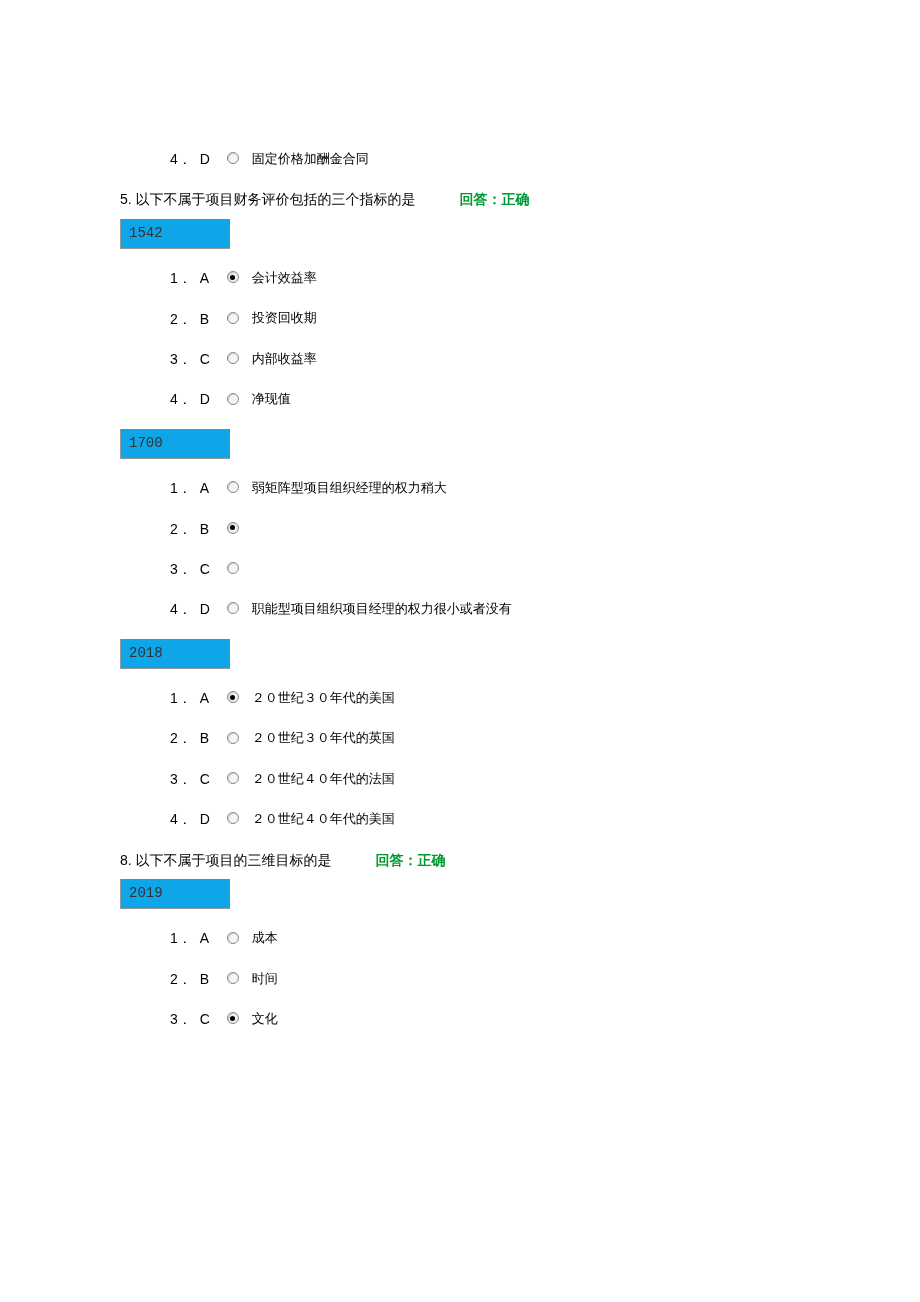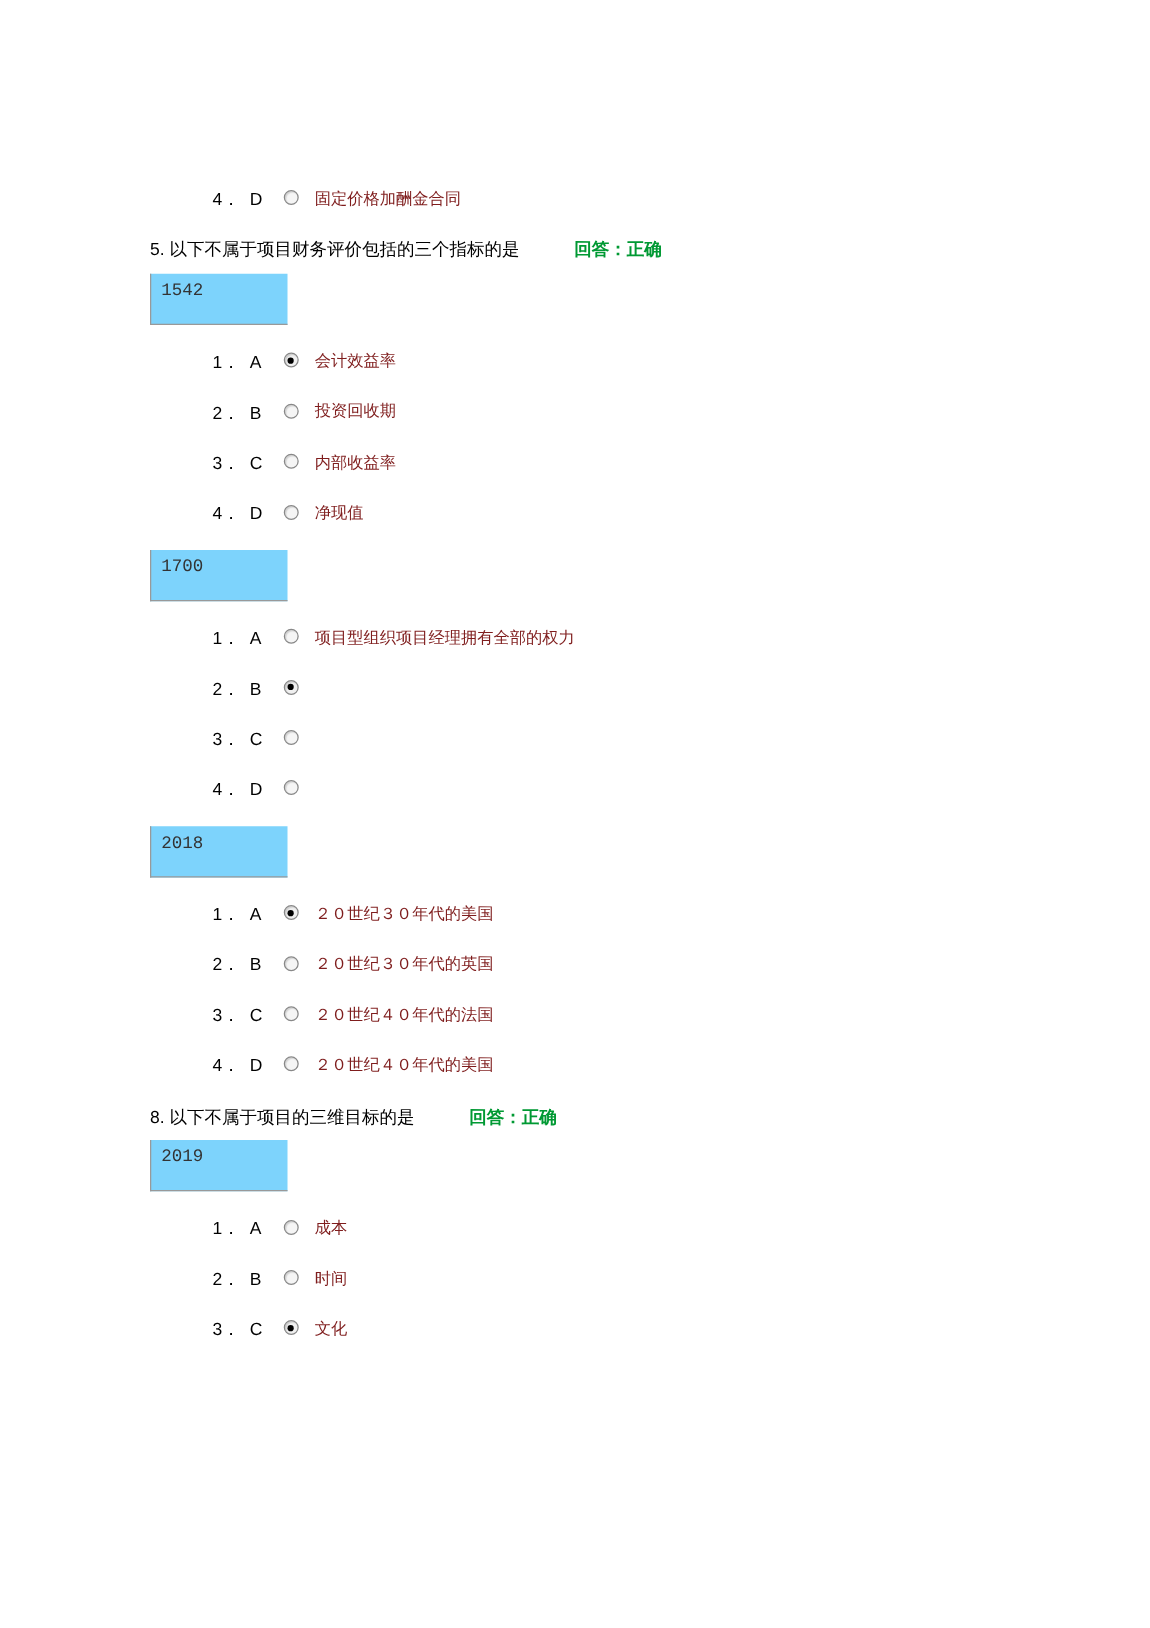--- a/index.html
+++ b/index.html
@@ -64,21 +64,21 @@
       height: 5px;
       border-radius: 50%;
       background: #000;
       display: none;
     }
     .radio-outer.selected .radio-dot {
       display: block;
     }
     .option-text {
       font-size: 13px;
-      color: #7f1d1d;
+      color: #000000;
     }
     .question-title {
       margin-top: 10px;
       margin-bottom: 8px;
       font-size: 14px;
       font-family: Arial, "SimSun", sans-serif;
     }
     .qnum {
       font-family: Arial, sans-serif;
       font-size: 14px;
@@ -94,25 +94,25 @@
       font-size: 14px;
       margin-left: 24px;
       padding-left: 16px;
     }
     .code-box {
       margin-top: 4px;
       margin-bottom: 14px;
       border-left: 1px solid #999;
       border-bottom: 1px solid #999;
       width: 110px;
-      padding: 3px 8px 15px 8px;
+      padding: 3px 8px 4px 8px;
       font-family: "Courier New", monospace;
       font-size: 14px;
       color: #333;
-      background: #7dd3fc;
+      background: #0ea5e9;
     }
   </style>
 </head>
 <body>
 
 <div>
   <div class="option-row">
     <span class="option-num">4．</span>
     <span class="option-letter">D</span>
     <span class="radio-wrap">
@@ -166,44 +166,45 @@
 </div>
 
 <div>
   <div class="code-box">1700</div>
   <div class="option-row">
     <span class="option-num">1．</span>
     <span class="option-letter">A</span>
     <span class="radio-wrap">
         <span class="radio-outer"></span>
       </span>
-    <span class="option-text">项目型组织项目经理拥有全部的权力</span>
-  </div>
-  <div class="option-row">
-    <span class="option-num">2．</span>
-    <span class="option-letter">B</span>
-    <span class="radio-wrap">
-        <span class="radio-outer selected">
-          <span class="radio-dot"></span>
-        </span>
-      </span>
-  </div>
-  <div class="option-row">
-    <span class="option-num">3．</span>
-    <span class="option-letter">C</span>
-    <span class="radio-wrap">
-        <span class="radio-outer"></span>
-      </span>
-  </div>
-  <div class="option-row">
-    <span class="option-num">4．</span>
-    <span class="option-letter">D</span>
-    <span class="radio-wrap">
-        <span class="radio-outer"></span>
-      </span>
+    <span class="option-text">弱矩阵型项目组织经理的权力稍大</span>
+  </div>
+  <div class="option-row">
+    <span class="option-num">2．</span>
+    <span class="option-letter">B</span>
+    <span class="radio-wrap">
+        <span class="radio-outer selected">
+          <span class="radio-dot"></span>
+        </span>
+      </span>
+  </div>
+  <div class="option-row">
+    <span class="option-num">3．</span>
+    <span class="option-letter">C</span>
+    <span class="radio-wrap">
+        <span class="radio-outer"></span>
+      </span>
+  </div>
+  <div class="option-row">
+    <span class="option-num">4．</span>
+    <span class="option-letter">D</span>
+    <span class="radio-wrap">
+        <span class="radio-outer"></span>
+      </span>
+    <span class="option-text">职能型项目组织项目经理的权力很小或者没有</span>
   </div>
 </div>
 
 <div>
   <div class="code-box">2018</div>
   <div class="option-row">
     <span class="option-num">1．</span>
     <span class="option-letter">A</span>
     <span class="radio-wrap">
         <span class="radio-outer selected">

